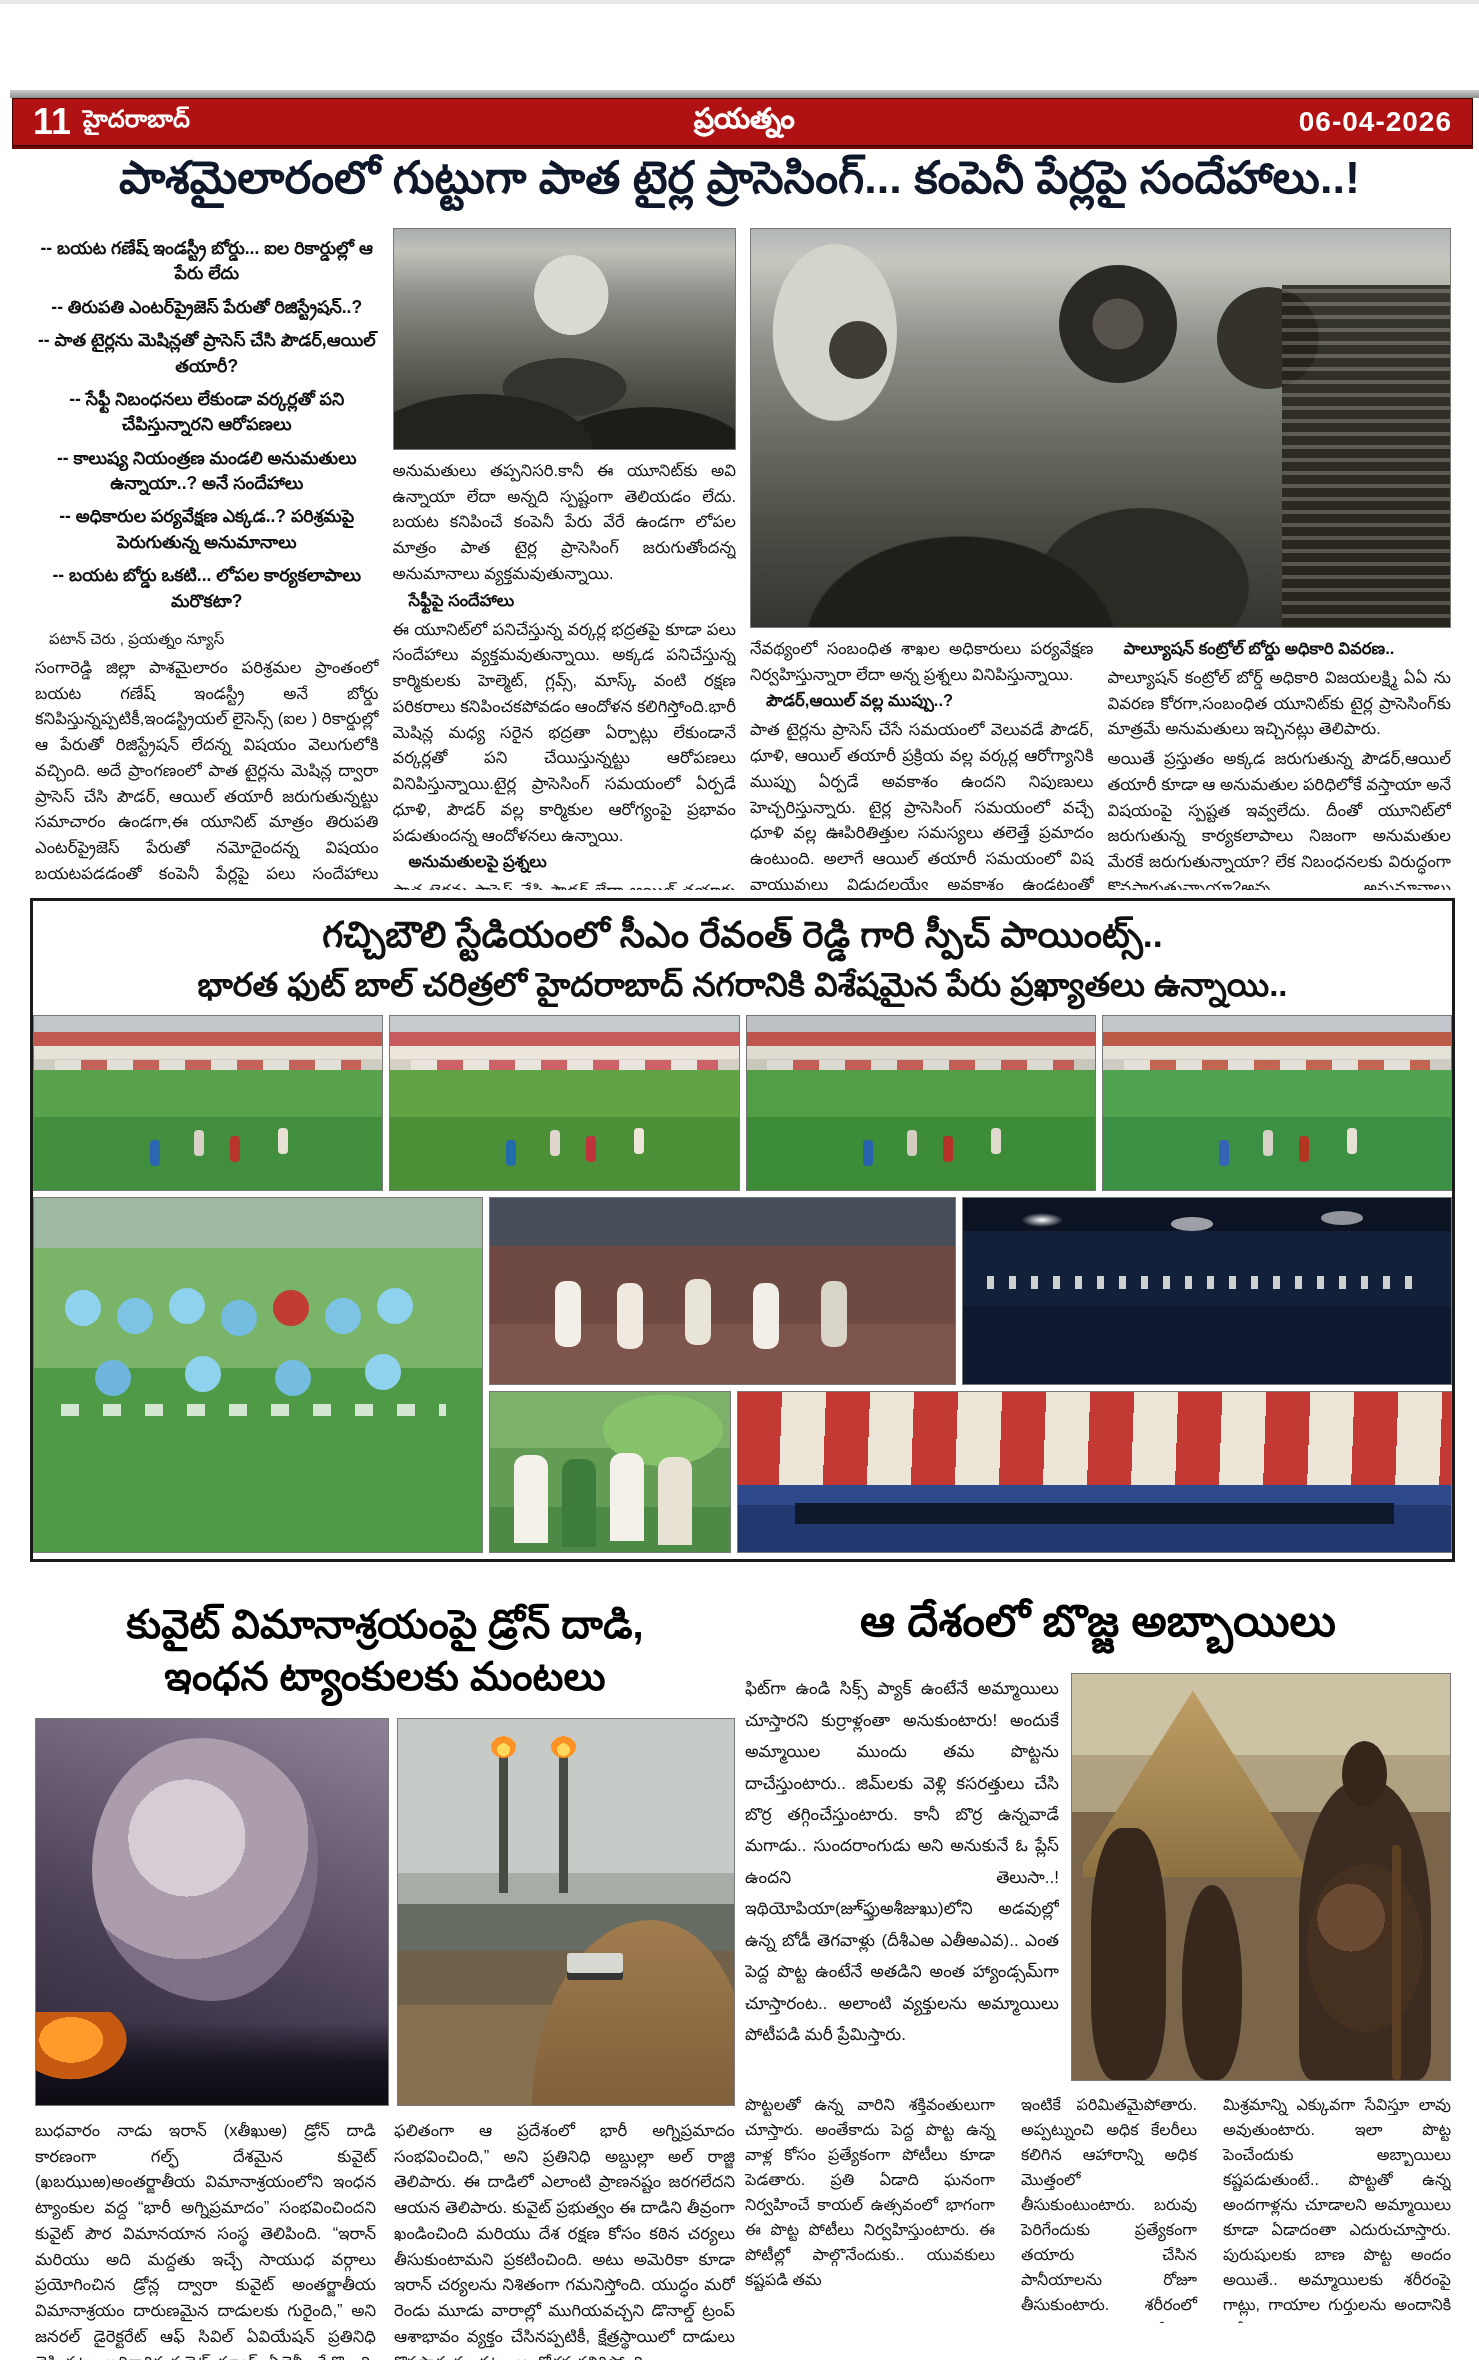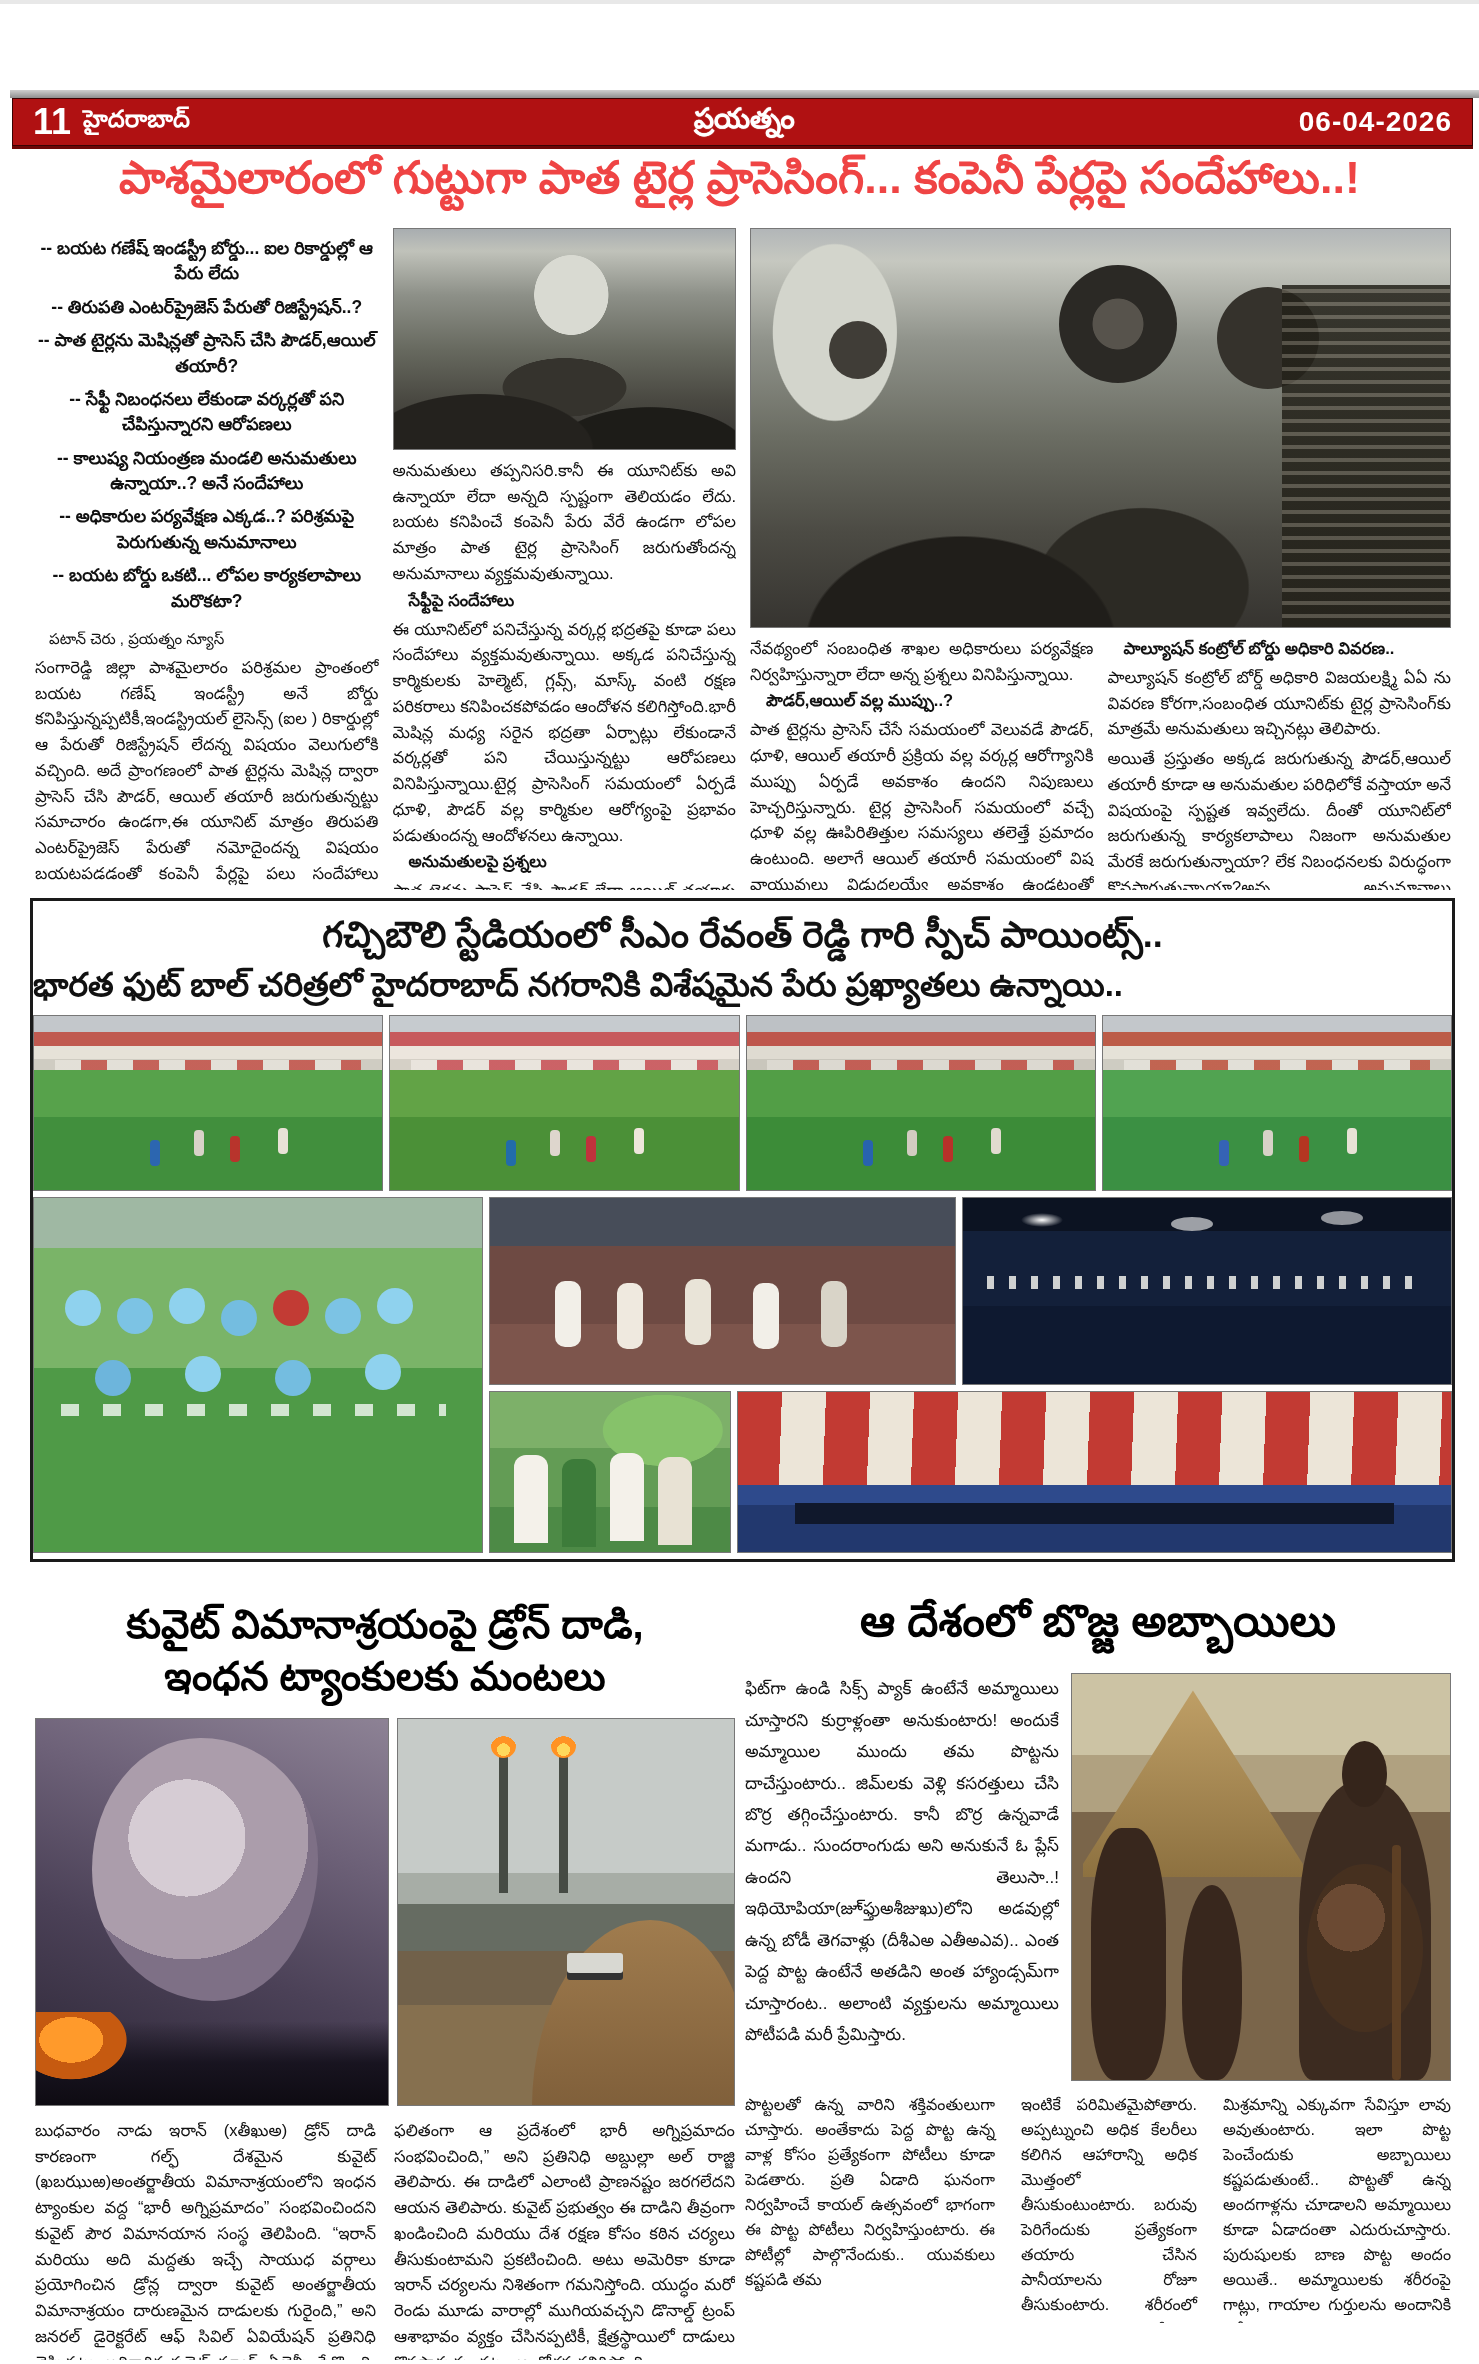--- a/index.html
+++ b/index.html
@@ -14,21 +14,21 @@
     background:#b01112;border:1px solid #3a0303;box-shadow:0 3px 0 #6b0707;
     display:flex;align-items:center;justify-content:space-between;color:#fff;padding:0 20px;}
   .mh-left{display:flex;align-items:center;gap:12px;}
   .pageno{font-size:36px;font-weight:bold;line-height:1;}
   .edition{font-size:24px;font-weight:bold;}
   .mh-center{font-size:28px;font-weight:bold;text-shadow:0 0 1px #fff;}
   .mh-right{font-size:28px;font-weight:bold;letter-spacing:1px;}
 
   
   .lead-headline{position:absolute;top:146px;left:40px;right:40px;text-align:center;
-    font-size:45px;font-weight:bold;line-height:1.25;color:#ef4444;}
+    font-size:45px;font-weight:bold;line-height:1.25;color:#0f172a;}
   .lead-article{position:absolute;top:224px;left:35px;right:28px;height:662px;
     display:grid;grid-template-columns:repeat(4,1fr);gap:14px;overflow:hidden;}
   .colm{overflow:hidden;min-width:0;}
   .bullets{list-style:none;text-align:center;font-weight:bold;font-size:17.5px;line-height:1.45;margin:8px 0 16px;}
   .bullets li{margin-bottom:8px;}
   .dateline{padding-left:14px;font-size:15px;margin-bottom:4px;}
   .btxt{font-size:16.5px;line-height:1.56;text-align:justify;margin-bottom:4px;}
   .subhead{font-weight:bold;font-size:16.5px;padding-left:16px;margin:3px 0;}
   .col2 .photo{height:222px;margin-bottom:8px;}
   .col34{grid-column:3/5;display:flex;flex-direction:column;overflow:hidden;}
@@ -51,21 +51,21 @@
   .ph-tires-b::before{content:"";position:absolute;top:9%;left:44%;width:118px;height:118px;border-radius:50%;
     background:radial-gradient(circle,#57534c 0 30%,#2b2925 31% 100%);
     box-shadow:150px 14px 0 -8px #35322c,-260px 26px 0 -30px #403d37;}
   .ph-tires-b::after{content:"";position:absolute;top:14%;right:0;width:24%;bottom:0;
     background:repeating-linear-gradient(0deg,#232119 0 9px,#5d594e 9px 13px);opacity:.85;}
 
   
   .speech-box{position:absolute;top:894px;left:30px;right:24px;height:664px;
     border:3px solid #1a1a1a;background:#fff;padding:8px 0;overflow:hidden;}
   .sb-head{text-align:center;font-size:36px;font-weight:bold;line-height:1.2;margin:4px 0 2px;}
-  .sb-sub{font-size:33px;font-weight:bold;line-height:1.25;margin:8px 0 10px;}
+  .sb-sub{text-align:center;font-size:33px;font-weight:bold;line-height:1.25;margin:8px 0 10px;}
   .row1{display:grid;grid-template-columns:repeat(4,1fr);gap:6px;height:176px;}
   .row1 .photo:nth-child(2){filter:hue-rotate(-8deg) brightness(1.02);}
   .row1 .photo:nth-child(3){filter:brightness(.97) saturate(1.05);}
   .row1 .photo:nth-child(4){filter:hue-rotate(6deg);}
   .ph-field{background:linear-gradient(180deg,#c3c7cb 0 9%,#c05a50 9% 17%,#e6e2d8 17% 25%,#cfccc2 25% 31%,#57a24b 31% 58%,#418f3d 58% 100%);}
   .ph-field::before{content:"";position:absolute;left:6%;right:6%;top:25%;height:6%;
     background:repeating-linear-gradient(90deg,#e8e5dd 0 26px,#c2483f 26px 52px);opacity:.8;}
   .ph-field::after{content:"";position:absolute;bottom:20%;left:46%;width:10px;height:26px;border-radius:4px;
     background:#d8d2c8;box-shadow:36px 6px 0 #b8342c,-44px 10px 0 #2c66b0,84px -2px 0 #e8e2d6;}
   .rows23{display:flex;gap:6px;margin-top:6px;height:356px;}

